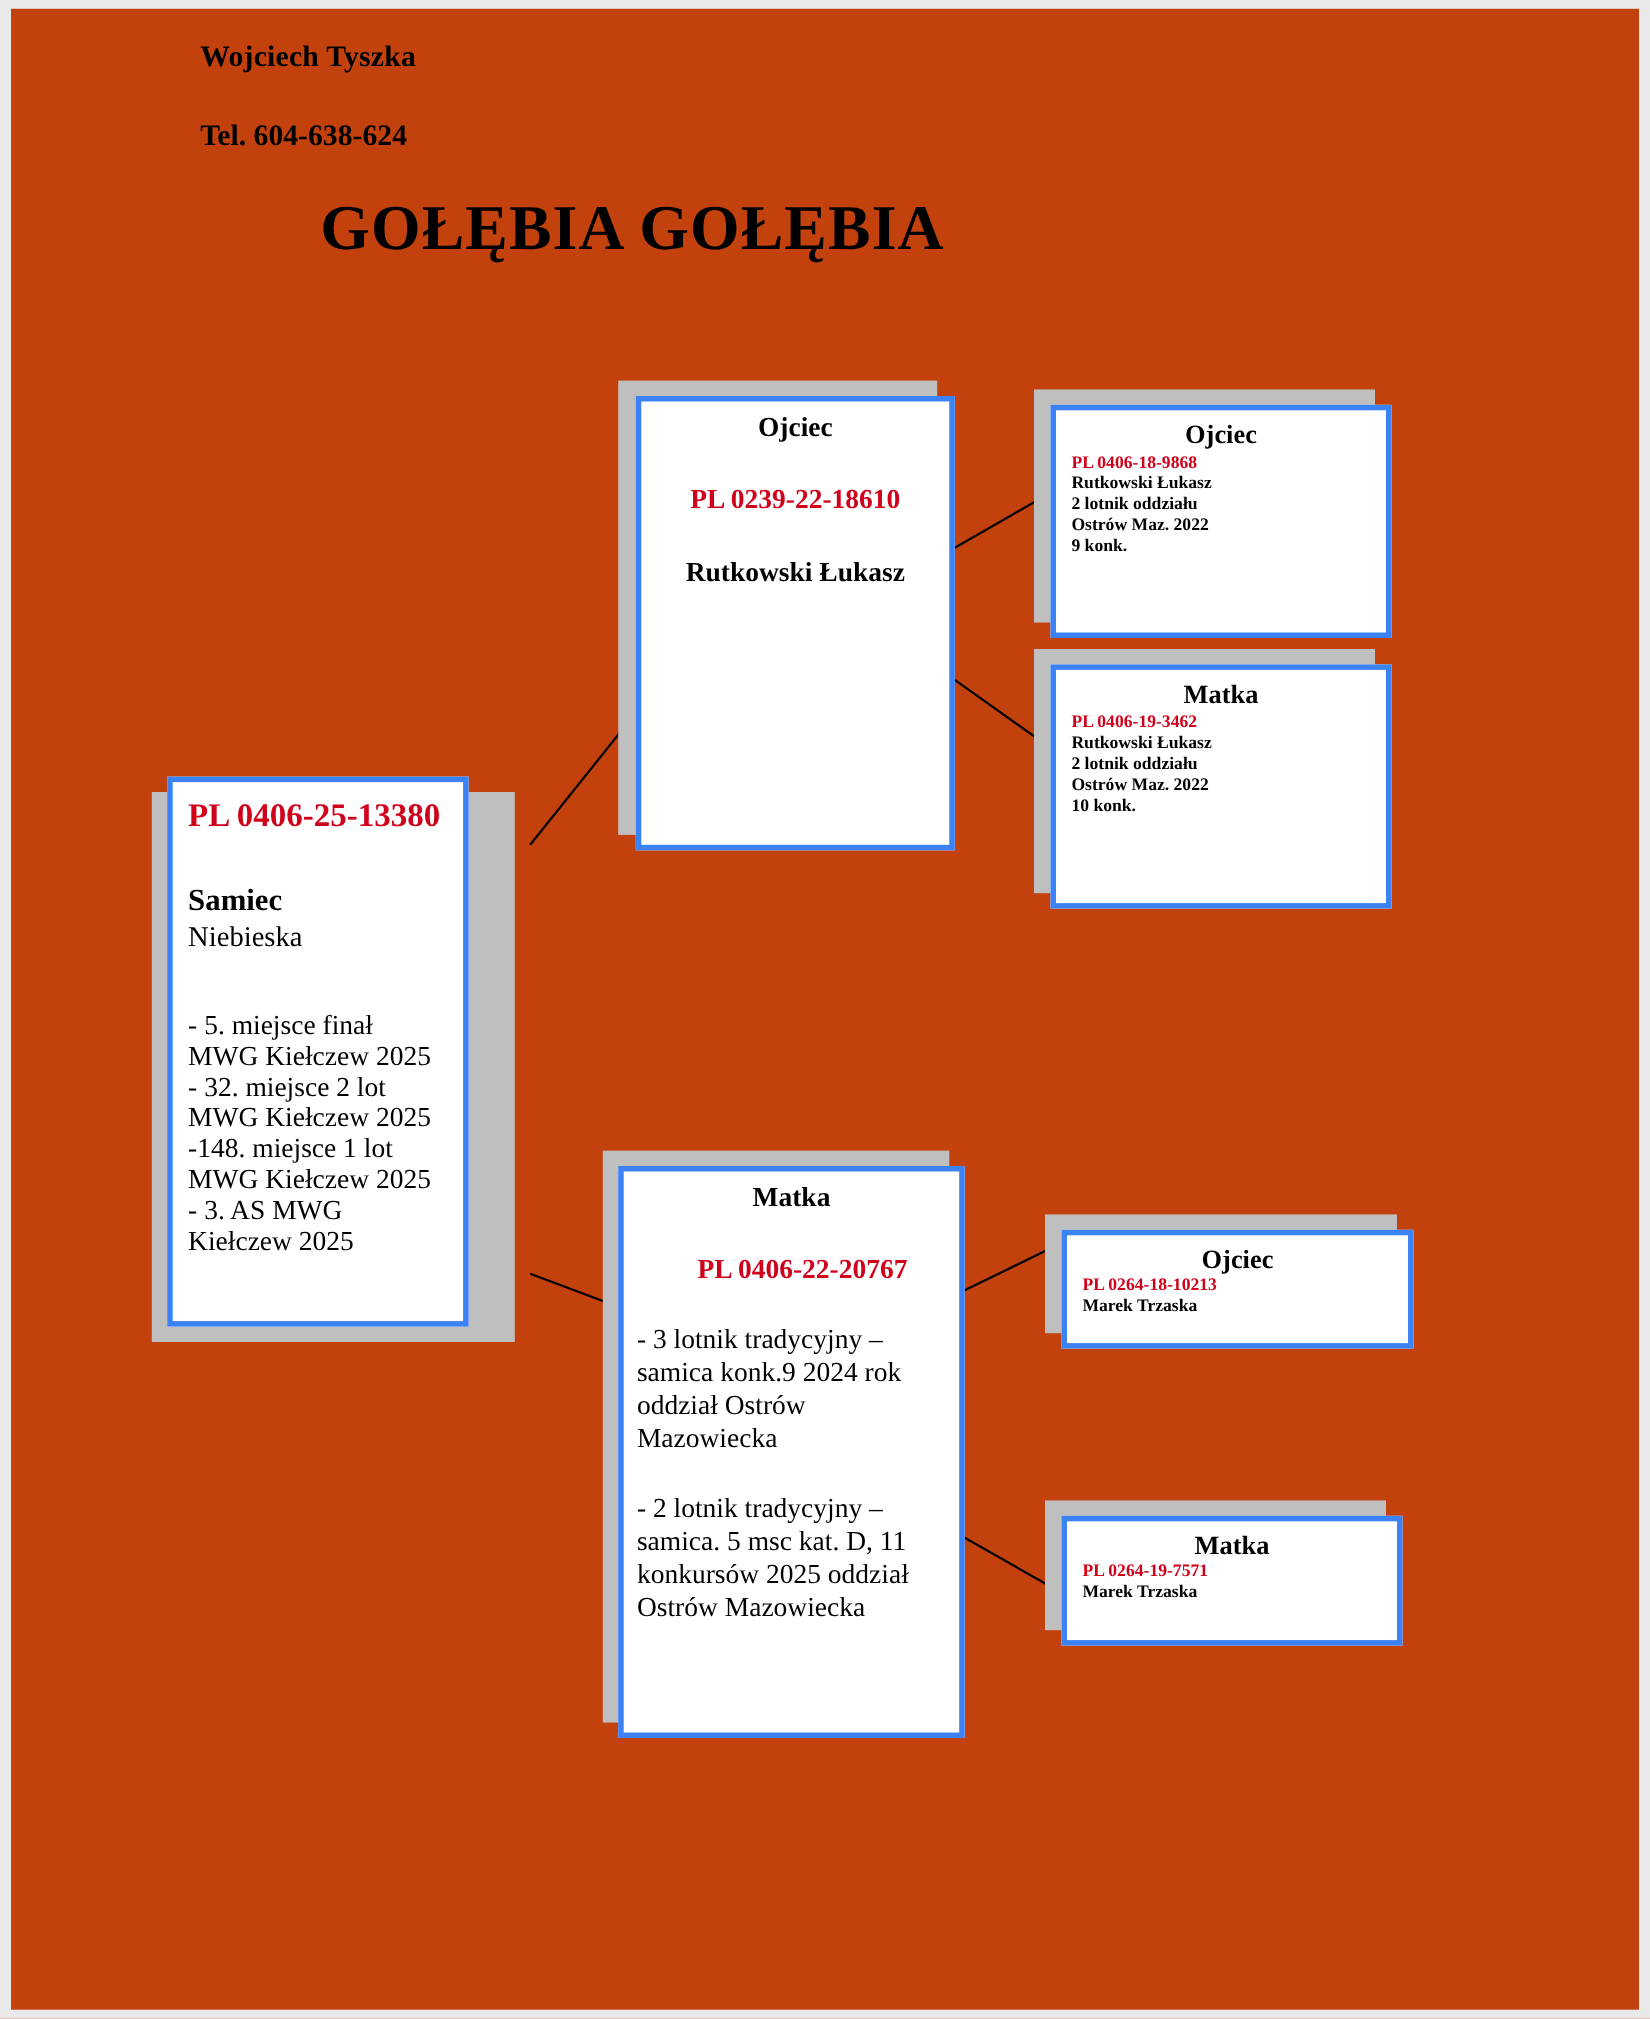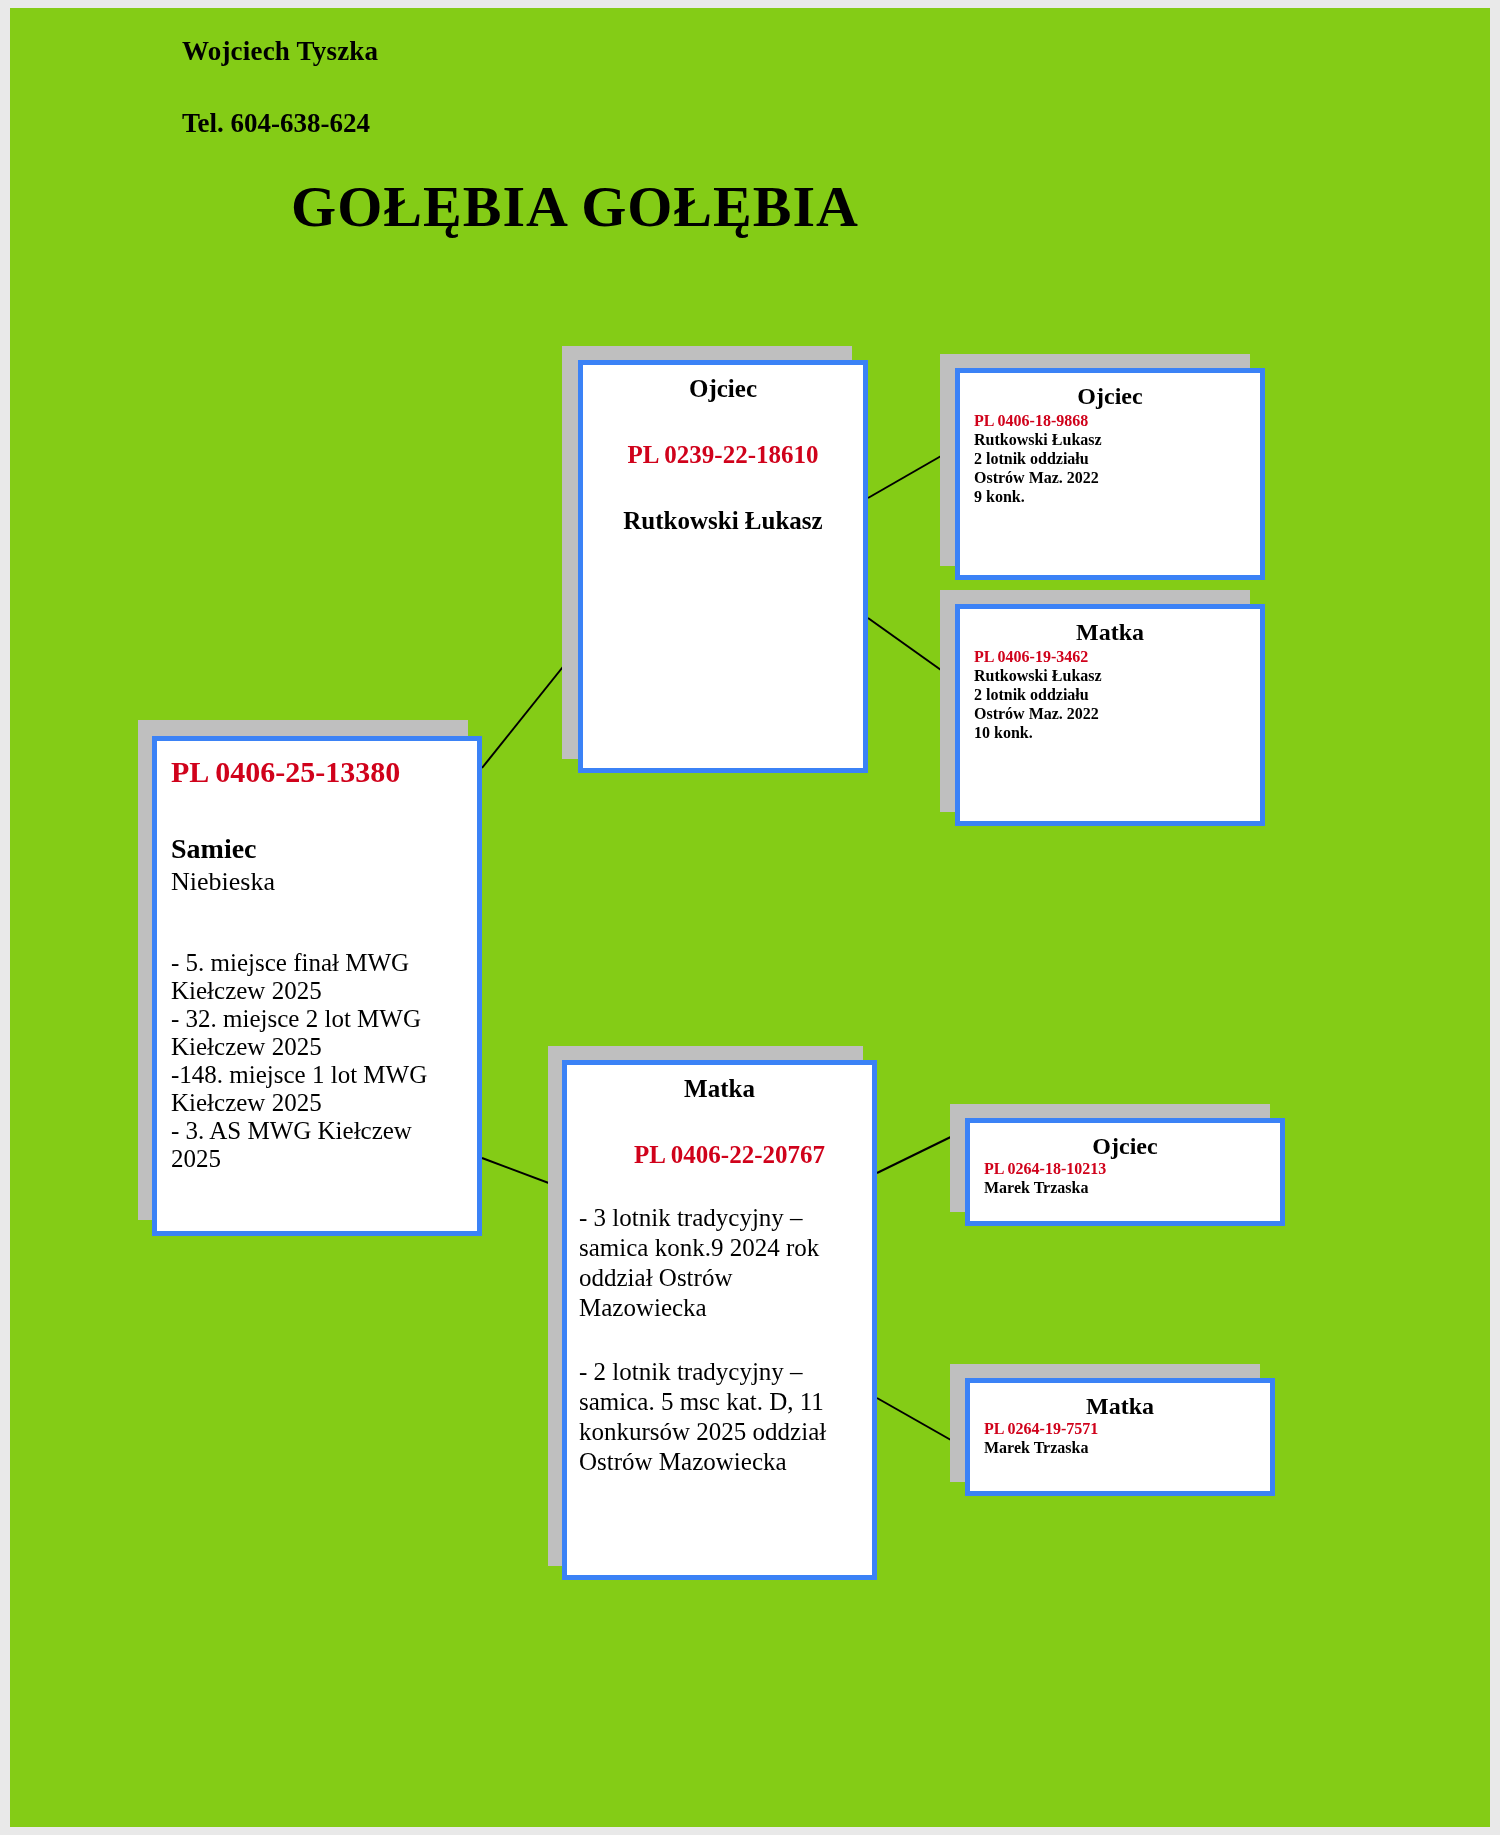--- a/index.html
+++ b/index.html
@@ -12,21 +12,21 @@
     height: 1835px;
     font-family: "Liberation Serif", serif;
     overflow: hidden;
   }
   #page {
     position: absolute;
     left: 10px;
     top: 8px;
     width: 1480px;
     height: 1819px;
-    background: #84cc16;
+    background: #c2410c;
   }
 
   
   .hdr-name {
     position: absolute;
     left: 172px;
     top: 28px;
     font-size: 27px;
     font-weight: bold;
     color: #000;
@@ -89,21 +89,21 @@
   #box-fm {
     left: 945px; top: 596px; width: 310px; height: 222px;
   }
   #box-ff .hd, #box-fm .hd {
     font-size: 24px; font-weight: bold; text-align: center; margin-bottom: 2px;
   }
   .lines { font-size: 16px; font-weight: bold; line-height: 1.18; }
   .lines .red { font-weight: bold; }
 
   #box-main {
-    left: 142px; top: 728px; width: 330px; height: 500px;
+    left: 142px; top: 698px; width: 274px; height: 500px;
   }
   #box-main .ring {
     font-size: 30px; margin: 14px 0 0 14px;
   }
   #box-main .sex {
     font-size: 28px; font-weight: bold; margin: 44px 0 0 14px;
   }
   #box-main .colour {
     font-size: 26px; margin: 2px 0 0 14px;
   }

